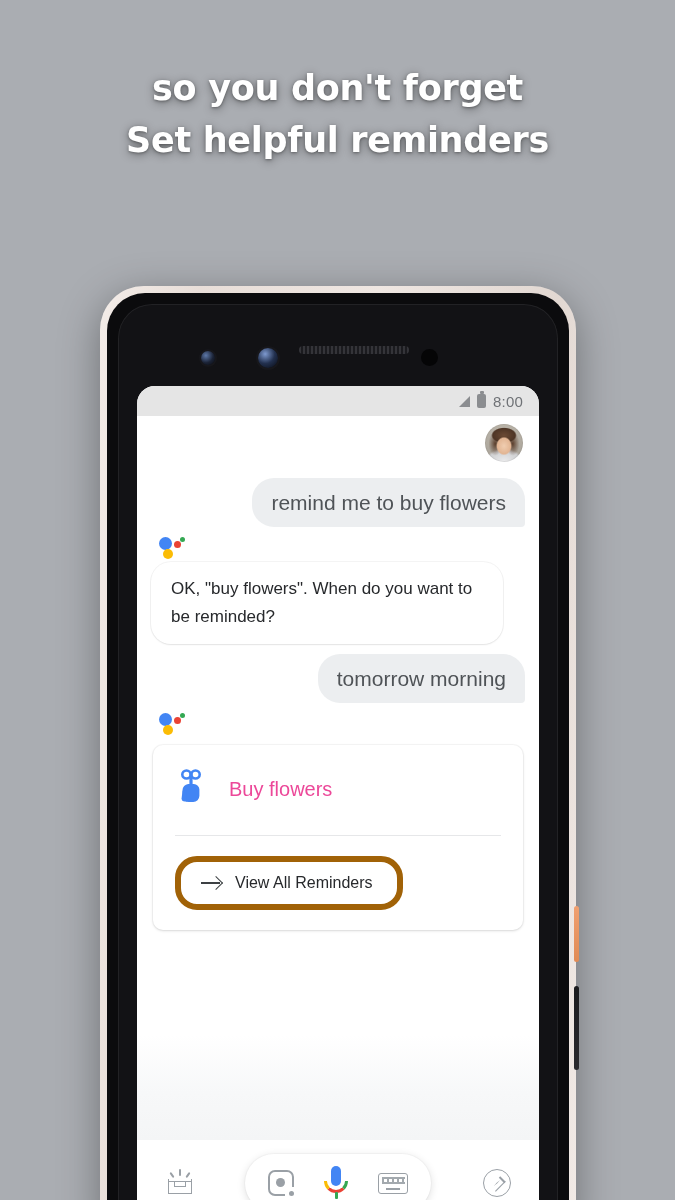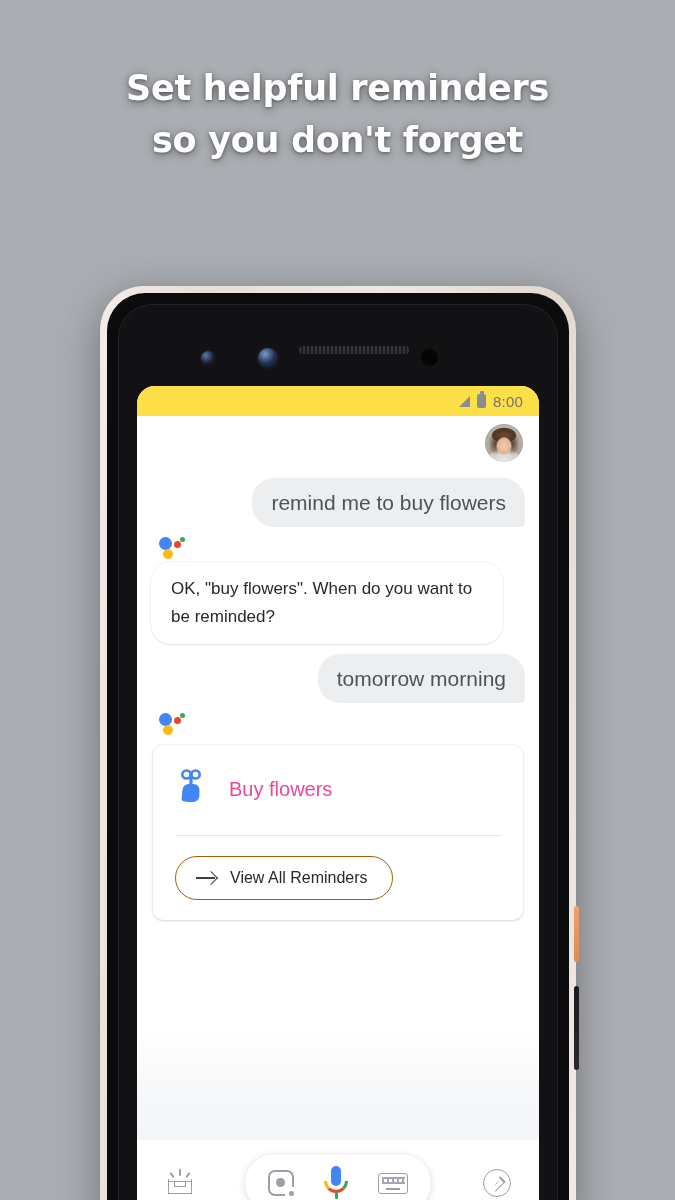--- a/index.html
+++ b/index.html
@@ -169,21 +169,21 @@
     background:#ffffff;
     overflow:hidden;
     display:flex; flex-direction:column;
   }
 
   
   .statusbar {
     height:30px; flex:0 0 auto;
     display:flex; align-items:center; justify-content:flex-end;
     gap:7px; padding:0 16px 0 0;
-    background:#fde047;
+    background:#e5e5e5;
   }
   .sig-tri { width:0; height:0; border-left:11px solid transparent; border-bottom:11px solid #8b8d90; }
   .bat { width:9px; height:14px; border-radius:2px; background:#8b8d90; position:relative; }
   .bat::after { content:""; position:absolute; top:-3px; left:2.5px; width:4px; height:2.5px; background:#8b8d90; border-radius:1px; }
   .clock { font-size:15px; color:#6f7276; font-family:"Liberation Sans", sans-serif; letter-spacing:.2px; }
 
   
   .convo {
     flex:1 1 auto; position:relative;
     padding:8px 14px 0 14px;
@@ -238,21 +238,21 @@
     background:#ffffff;
     border-radius:10px;
     box-shadow:0 1px 3px rgba(0,0,0,.13), 0 0 0 1px rgba(0,0,0,.03);
     padding:22px 22px 20px 22px;
   }
   .rem-head { display:flex; align-items:center; gap:18px; padding-bottom:24px; }
   .rem-title { font-size:20px; color:#ec4899; }
   .rem-divider { height:1px; background:#e6e7e9; margin:0 0 20px 0; }
   .rem-btn {
     display:inline-flex; align-items:center; gap:14px;
-    border:1px solid #a16207; border-radius:22px;
+    border:6px solid #a16207; border-radius:22px;
     padding:12px 24px 12px 20px;
     background:#fff;
     font-size:16px; color:#27292c;
   }
   .arrow-ico { width:20px; height:14px; position:relative; flex:0 0 auto; }
   .arrow-ico::before { content:""; position:absolute; left:0; top:6px; width:19px; height:1.8px; background:#3c4043; }
   .arrow-ico::after { content:""; position:absolute; right:0; top:2px; width:9px; height:9px;
     border-top:1.8px solid #3c4043; border-right:1.8px solid #3c4043; transform:rotate(45deg); }
 
   .convo-filler { flex:1 1 auto; background:linear-gradient(180deg,#ffffff 0%,#f7f8f9 55%,#f4f5f6 100%); }
@@ -328,22 +328,22 @@
       <div class="bg-layer bg-stall"></div>
       <div class="bg-layer bg-flowers-left"></div>
       <div class="bg-layer bg-flowers-lower"></div>
       <div class="bg-layer bg-pavement"></div>
       <div class="bg-layer bg-right"></div>
     </div>
     <div class="bg-dim"></div>
   </div>
 
   <div class="headline">
+    <span class="hl-line">so you don't forget</span>
     <span class="hl-line">Set helpful reminders</span>
-    <span class="hl-line">so you don't forget</span>
   </div>
 
   <div class="phone">
     <div class="phone-frame"></div>
     <div class="power-button"></div>
     <div class="volume-button"></div>
     <div class="phone-bezel">
       <div class="phone-bezel2">
 
         <div class="cam1"></div>

